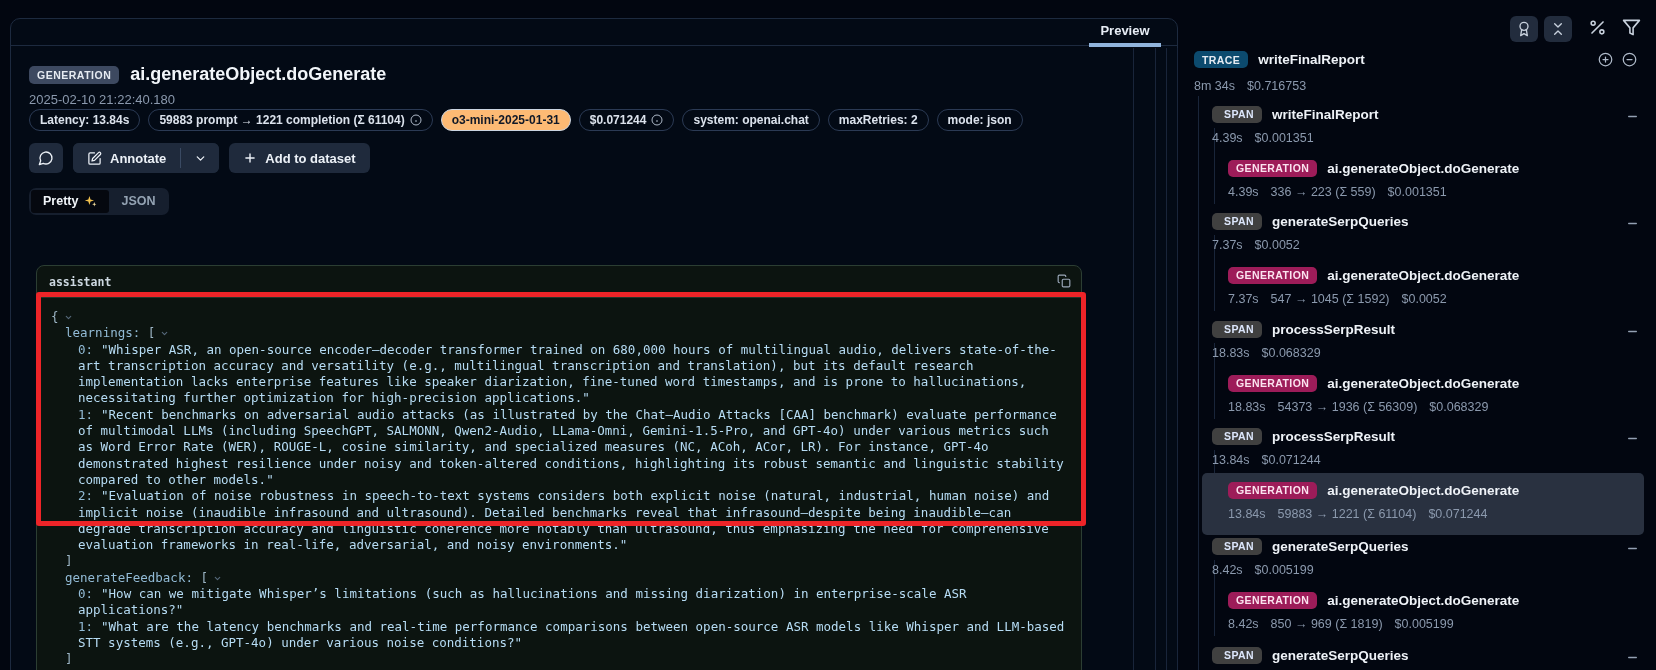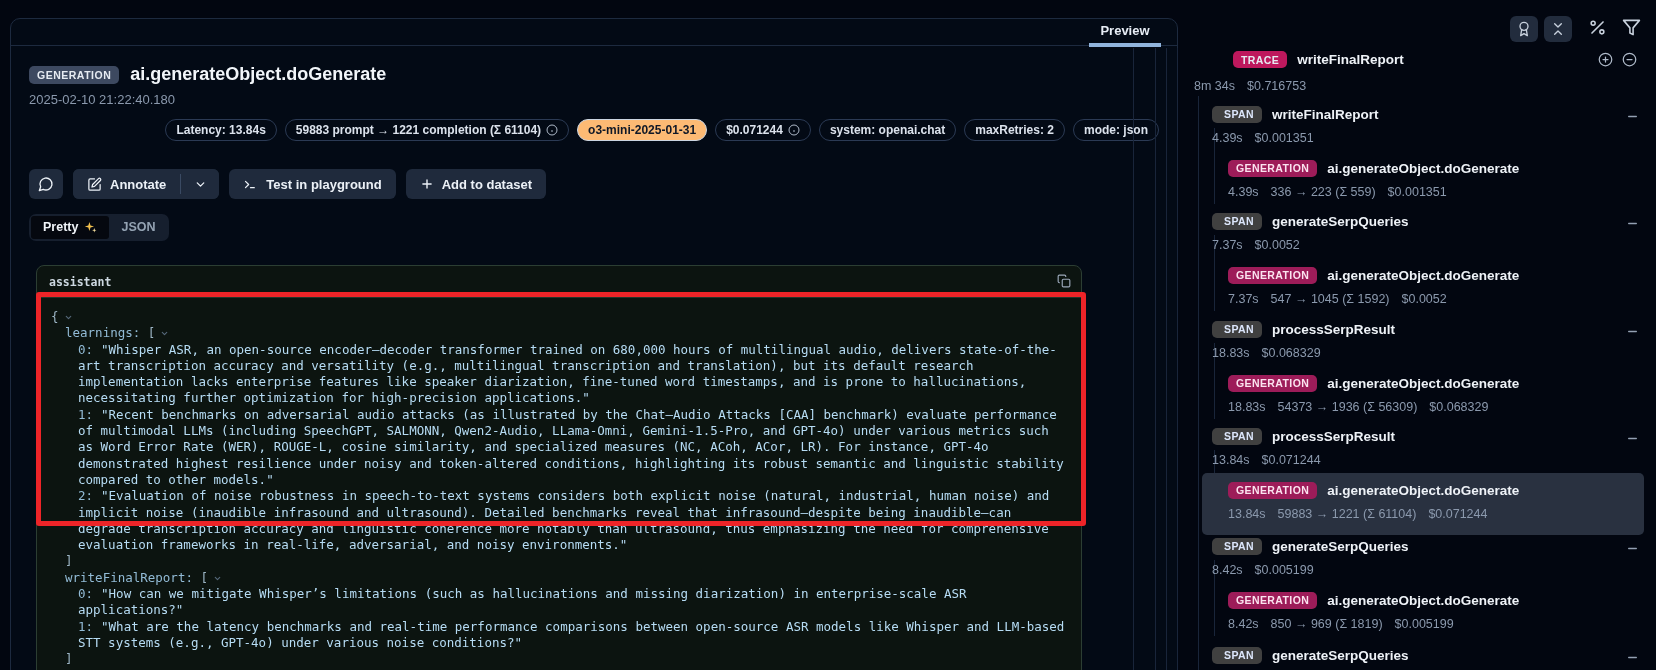--- a/index.html
+++ b/index.html
@@ -16,27 +16,27 @@
     color:#e7edf5; font-size:13px; font-weight:700; line-height:24px; cursor:default; }
   .tab-underline { position:absolute; left:0; right:0; bottom:-1px; height:4px; background:#91b4dc; }
 
   .panel-body { padding:18px 18px 0 18px; }
   .title-row { display:flex; gap:11px; align-items:center; }
   .type-badge { background:#3d4960; color:#e6ebf2; font-size:10.5px; font-weight:700;
     padding:3px 8px; border-radius:5px; letter-spacing:.5px; }
   .page-title { font-size:18px; color:#f2f6fa; font-weight:700; }
   .timestamp { color:#8b99ad; font-size:13px; margin-top:7px; }
 
-  .pills { display:flex; gap:8px; margin-top:12px; align-items:center;justify-content:flex-end; }
+  .pills { display:flex; gap:8px; margin-top:2px; align-items:center; }
   .pill { border:1px solid #2b3a54; color:#dbe2ec; font-size:12px; font-weight:700;
     height:22px; padding:0 10px; border-radius:11px; display:inline-flex; align-items:center; gap:5px; white-space:nowrap; }
   .pill.model { background:#fdba74; color:#101827; border-color:#cbd5e1; }
   .info-ic { color:#aeb9c8; }
 
-  .actions { display:flex; gap:10px; margin-top:28px; height:30px; align-items:stretch; }
+  .actions { display:flex; gap:10px; margin-top:12px; height:30px; align-items:stretch; }
   .btn { background:#1f2a3c; border:none; border-radius:6px; color:#ecf1f7; font-size:13px; font-weight:700;
     display:inline-flex; align-items:center; gap:8px; padding:0 14px; font-family:inherit; cursor:pointer; }
   .btn.icon-only { width:34px; justify-content:center; padding:0; }
   .btn-split { display:inline-flex; background:#1f2a3c; border-radius:6px; overflow:hidden; }
   .btn-split .btn { border-radius:0; }
   .split-div { width:1px; background:#3a4a63; margin:5px 0; }
 
   .viewtabs { margin-top:15px; background:#161f2e; border-radius:7px; display:inline-flex;
     padding:2px; height:27px; align-items:center; }
   .vtab { font-size:12.5px; color:#94a3b3; padding:0 12px; height:23px; line-height:23px;
@@ -62,21 +62,21 @@
     border:5px solid #ee2428; border-radius:3px; z-index:40; pointer-events:none; }
 
   
   .guide { position:absolute; width:1px; background:#19253a; }
   .icon-btn { position:absolute; width:28px; height:26px; background:#222c3d; border-radius:6px;
     border:none; display:flex; align-items:center; justify-content:center; color:#c8d1dd; cursor:pointer; }
   .icon-plain { position:absolute; background:none; border:none; color:#c8d1dd; cursor:pointer; }
 
   .trace-head { position:absolute; left:1194px; top:51px; display:flex; gap:10px; align-items:center; }
   .badge { font-size:10.5px; font-weight:700; padding:2.5px 8px; border-radius:5px; letter-spacing:.4px; white-space:nowrap; }
-  .badge-trace { background:#be185d; color:#e6ebf2;margin-left:39px; }
+  .badge-trace { background:#0c4a6e; color:#e6ebf2; }
   .badge-span { background:#404040; color:#dce6fb;padding-left:12px; }
   .badge-gen { background:#9d1c59; color:#fbe3ef; }
   .row-name { font-size:13.5px; font-weight:700; color:#eef2f7; white-space:nowrap; }
   .trace-metrics { position:absolute; left:1194px; top:79px; }
   .row-metrics { color:#8b99ad; font-size:12.5px; display:flex; gap:12px; white-space:nowrap; }
 
   .group { position:absolute; left:1212px; width:444px; }
   .g0{top:104px}.g1{top:211px}.g2{top:319px}.g3{top:426px}.g4{top:536px}.g5{top:645px}
   .span-row, .gen-row { display:flex; gap:10px; align-items:center; height:20px; cursor:pointer; }
   .group .row-metrics { margin-top:7px; }
@@ -152,27 +152,20 @@
           <span>Annotate</span>
         </button>
         <span class="split-div"></span>
         <button class="btn icon-only" style="width:38px">
           <svg width="13" height="13" viewBox="0 0 24 24" fill="none" stroke="currentColor" stroke-width="2.4" stroke-linecap="round" stroke-linejoin="round">
               <path d="m6 9 6 6 6-6"></path>
             </svg>
         </button>
       </span>
       <button class="btn">
-        <svg width="15" height="15" viewBox="0 0 24 24" fill="none" stroke="currentColor" stroke-width="2" stroke-linecap="round" stroke-linejoin="round">
-            <polyline points="4 7 9 12 4 17"></polyline>
-            <line x1="12" y1="17" x2="18" y2="17"></line>
-          </svg>
-        <span>Test in playground</span>
-      </button>
-      <button class="btn">
         <svg width="14" height="14" viewBox="0 0 24 24" fill="none" stroke="currentColor" stroke-width="2.4" stroke-linecap="round">
             <line x1="12" y1="5" x2="12" y2="19"></line>
             <line x1="5" y1="12" x2="19" y2="12"></line>
           </svg>
         <span>Add to dataset</span>
       </button>
     </div>
 
     <div class="viewtabs">
       <span class="vtab active">
@@ -202,21 +195,21 @@
       <div class="l0"><span class="pn">{</span><span class="json-chev"><svg width="9" height="9" viewBox="0 0 24 24" fill="none" stroke="currentColor" stroke-width="3" stroke-linecap="round" stroke-linejoin="round">
               <path d="m6 9 6 6 6-6"></path>
             </svg></span></div>
       <div class="l1"><span class="key">learnings:</span> <span class="pn">[</span><span class="json-chev"><svg width="9" height="9" viewBox="0 0 24 24" fill="none" stroke="currentColor" stroke-width="3" stroke-linecap="round" stroke-linejoin="round">
               <path d="m6 9 6 6 6-6"></path>
             </svg></span></div>
       <div class="l2"><span class="idx">0:</span><span class="str">Whisper ASR, an open-source encoder–decoder transformer trained on 680,000 hours of multilingual audio, delivers state-of-the-art transcription accuracy and versatility (e.g., multilingual transcription and translation), but its default research implementation lacks enterprise features like speaker diarization, fine-tuned word timestamps, and is prone to hallucinations, necessitating further optimization for high-precision applications.</span></div>
       <div class="l2"><span class="idx">1:</span><span class="str">Recent benchmarks on adversarial audio attacks (as illustrated by the Chat–Audio Attacks [CAA] benchmark) evaluate performance of multimodal LLMs (including SpeechGPT, SALMONN, Qwen2-Audio, LLama-Omni, Gemini-1.5-Pro, and GPT-4o) under various metrics such as Word Error Rate (WER), ROUGE-L, cosine similarity, and specialized measures (NC, ACoh, ACor, LR). For instance, GPT-4o demonstrated highest resilience under noisy and token-altered conditions, highlighting its robust semantic and linguistic stability compared to other models.</span></div>
       <div class="l2"><span class="idx">2:</span><span class="str">Evaluation of noise robustness in speech-to-text systems considers both explicit noise (natural, industrial, human noise) and implicit noise (inaudible infrasound and ultrasound). Detailed benchmarks reveal that infrasound—despite being inaudible—can degrade transcription accuracy and linguistic coherence more notably than ultrasound, thus emphasizing the need for comprehensive evaluation frameworks in real-life, adversarial, and noisy environments.</span></div>
       <div class="l1"><span class="pn">]</span></div>
-      <div class="l1"><span class="key">writeFinalReport:</span> <span class="pn">[</span><span class="json-chev"><svg width="9" height="9" viewBox="0 0 24 24" fill="none" stroke="currentColor" stroke-width="3" stroke-linecap="round" stroke-linejoin="round">
+      <div class="l1"><span class="key">generateFeedback:</span> <span class="pn">[</span><span class="json-chev"><svg width="9" height="9" viewBox="0 0 24 24" fill="none" stroke="currentColor" stroke-width="3" stroke-linecap="round" stroke-linejoin="round">
               <path d="m6 9 6 6 6-6"></path>
             </svg></span></div>
       <div class="l2"><span class="idx">0:</span><span class="str">How can we mitigate Whisper’s limitations (such as hallucinations and missing diarization) in enterprise-scale ASR applications?</span></div>
       <div class="l2"><span class="idx">1:</span><span class="str">What are the latency benchmarks and real-time performance comparisons between open-source ASR models like Whisper and LLM-based STT systems (e.g., GPT-4o) under various noise conditions?</span></div>
       <div class="l1"><span class="pn">]</span></div>
       <div class="l0"><span class="pn">}</span></div>
     </div>
   </div>
 </section>
 

